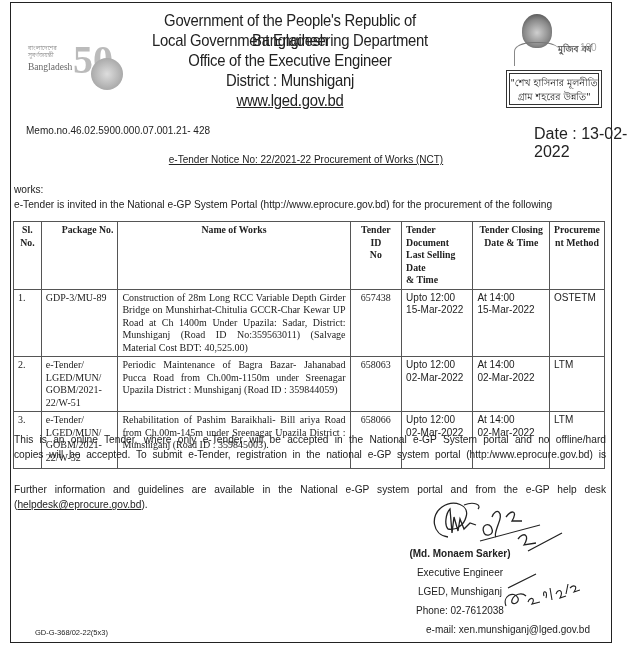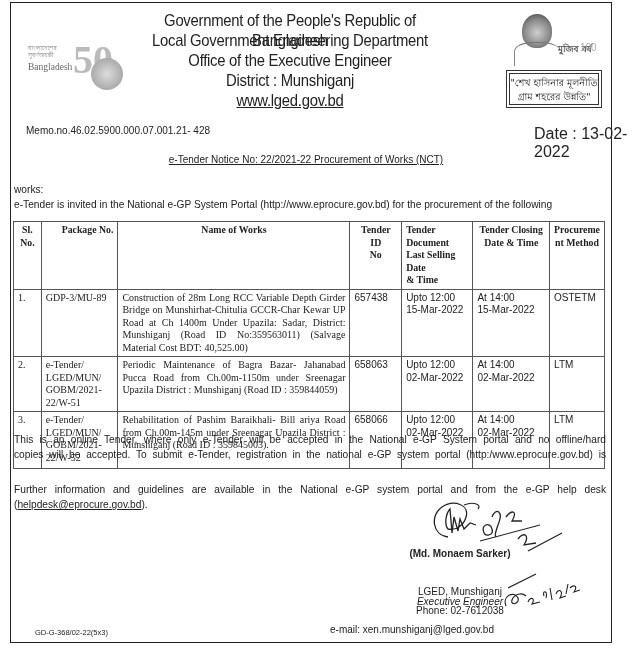--- a/index.html
+++ b/index.html
@@ -48,41 +48,41 @@
   .p2 .last, .p3 .last { text-align-last: left; }
   .link-u { text-decoration: underline; }
 
   
   table.works { position: absolute; left: 13px; top: 221px; width: 592px; border-collapse: collapse;
     font-family: "Liberation Serif", serif; font-size: 10px; color: #222; }
   table.works th, table.works td { border: 1px solid #555; vertical-align: top; padding: 2px 4px; line-height: 12.5px; }
   table.works th { font-weight: bold; font-size: 9.8px; height: 40px; }
   table.works td.sans { font-family: "Liberation Sans", sans-serif; font-size: 10px; }
   table.works td.works-name { text-align: justify; }
-  table.works td.tid { font-family: Liberation Sans, sans-serif; }
+  table.works td.tid { text-align: center; font-family: Liberation Serif, serif; }
   .c-sl { width: 28px; }
   .c-pkg { width: 77px; }
   .c-name { width: 238px; }
   .c-tid { width: 52px; }
   .c-doc { width: 72px; }
   .c-close { width: 78px; }
   .c-meth { width: 47px; }
   tr.r1 td { height: 59px; }
   tr.r2 td { height: 46px; }
   tr.r3 td { height: 57px; }
 
   
   .sig-svg { position: absolute; left: 420px; top: 495px; width: 150px; height: 60px; }
   .sig2-svg { position: absolute; left: 500px; top: 570px; width: 80px; height: 40px; }
   .signer { position: absolute; left: 380px; width: 160px; text-align: center; font-size: 10px; color: #222; }
   .s1 { top: 548px; font-weight: bold; }
-  .s2 { top: 596px; font-style: italic; }
+  .s2 { top: 567px; }
   .s3 { top: 586px; }
   .s4 { top: 605px; }
-  .s5 { top: 624px; left: 330px; width: 260px; text-align: left; }
+  .s5 { top: 624px; left: 330px; width: 260px; text-align: right; }
   .footer-code { position: absolute; left: 35px; top: 628px; font-size: 7.5px; color: #222; }
 </style>
 </head>
 <body>
 
 <div class="frame"></div>
 
 <div class="header-title ht1">Government of the People's Republic of Bangladesh</div>
 <div class="header-title ht2">Local Government Engineering Department</div>
 <div class="header-title ht3">Office of the Executive Engineer</div>

